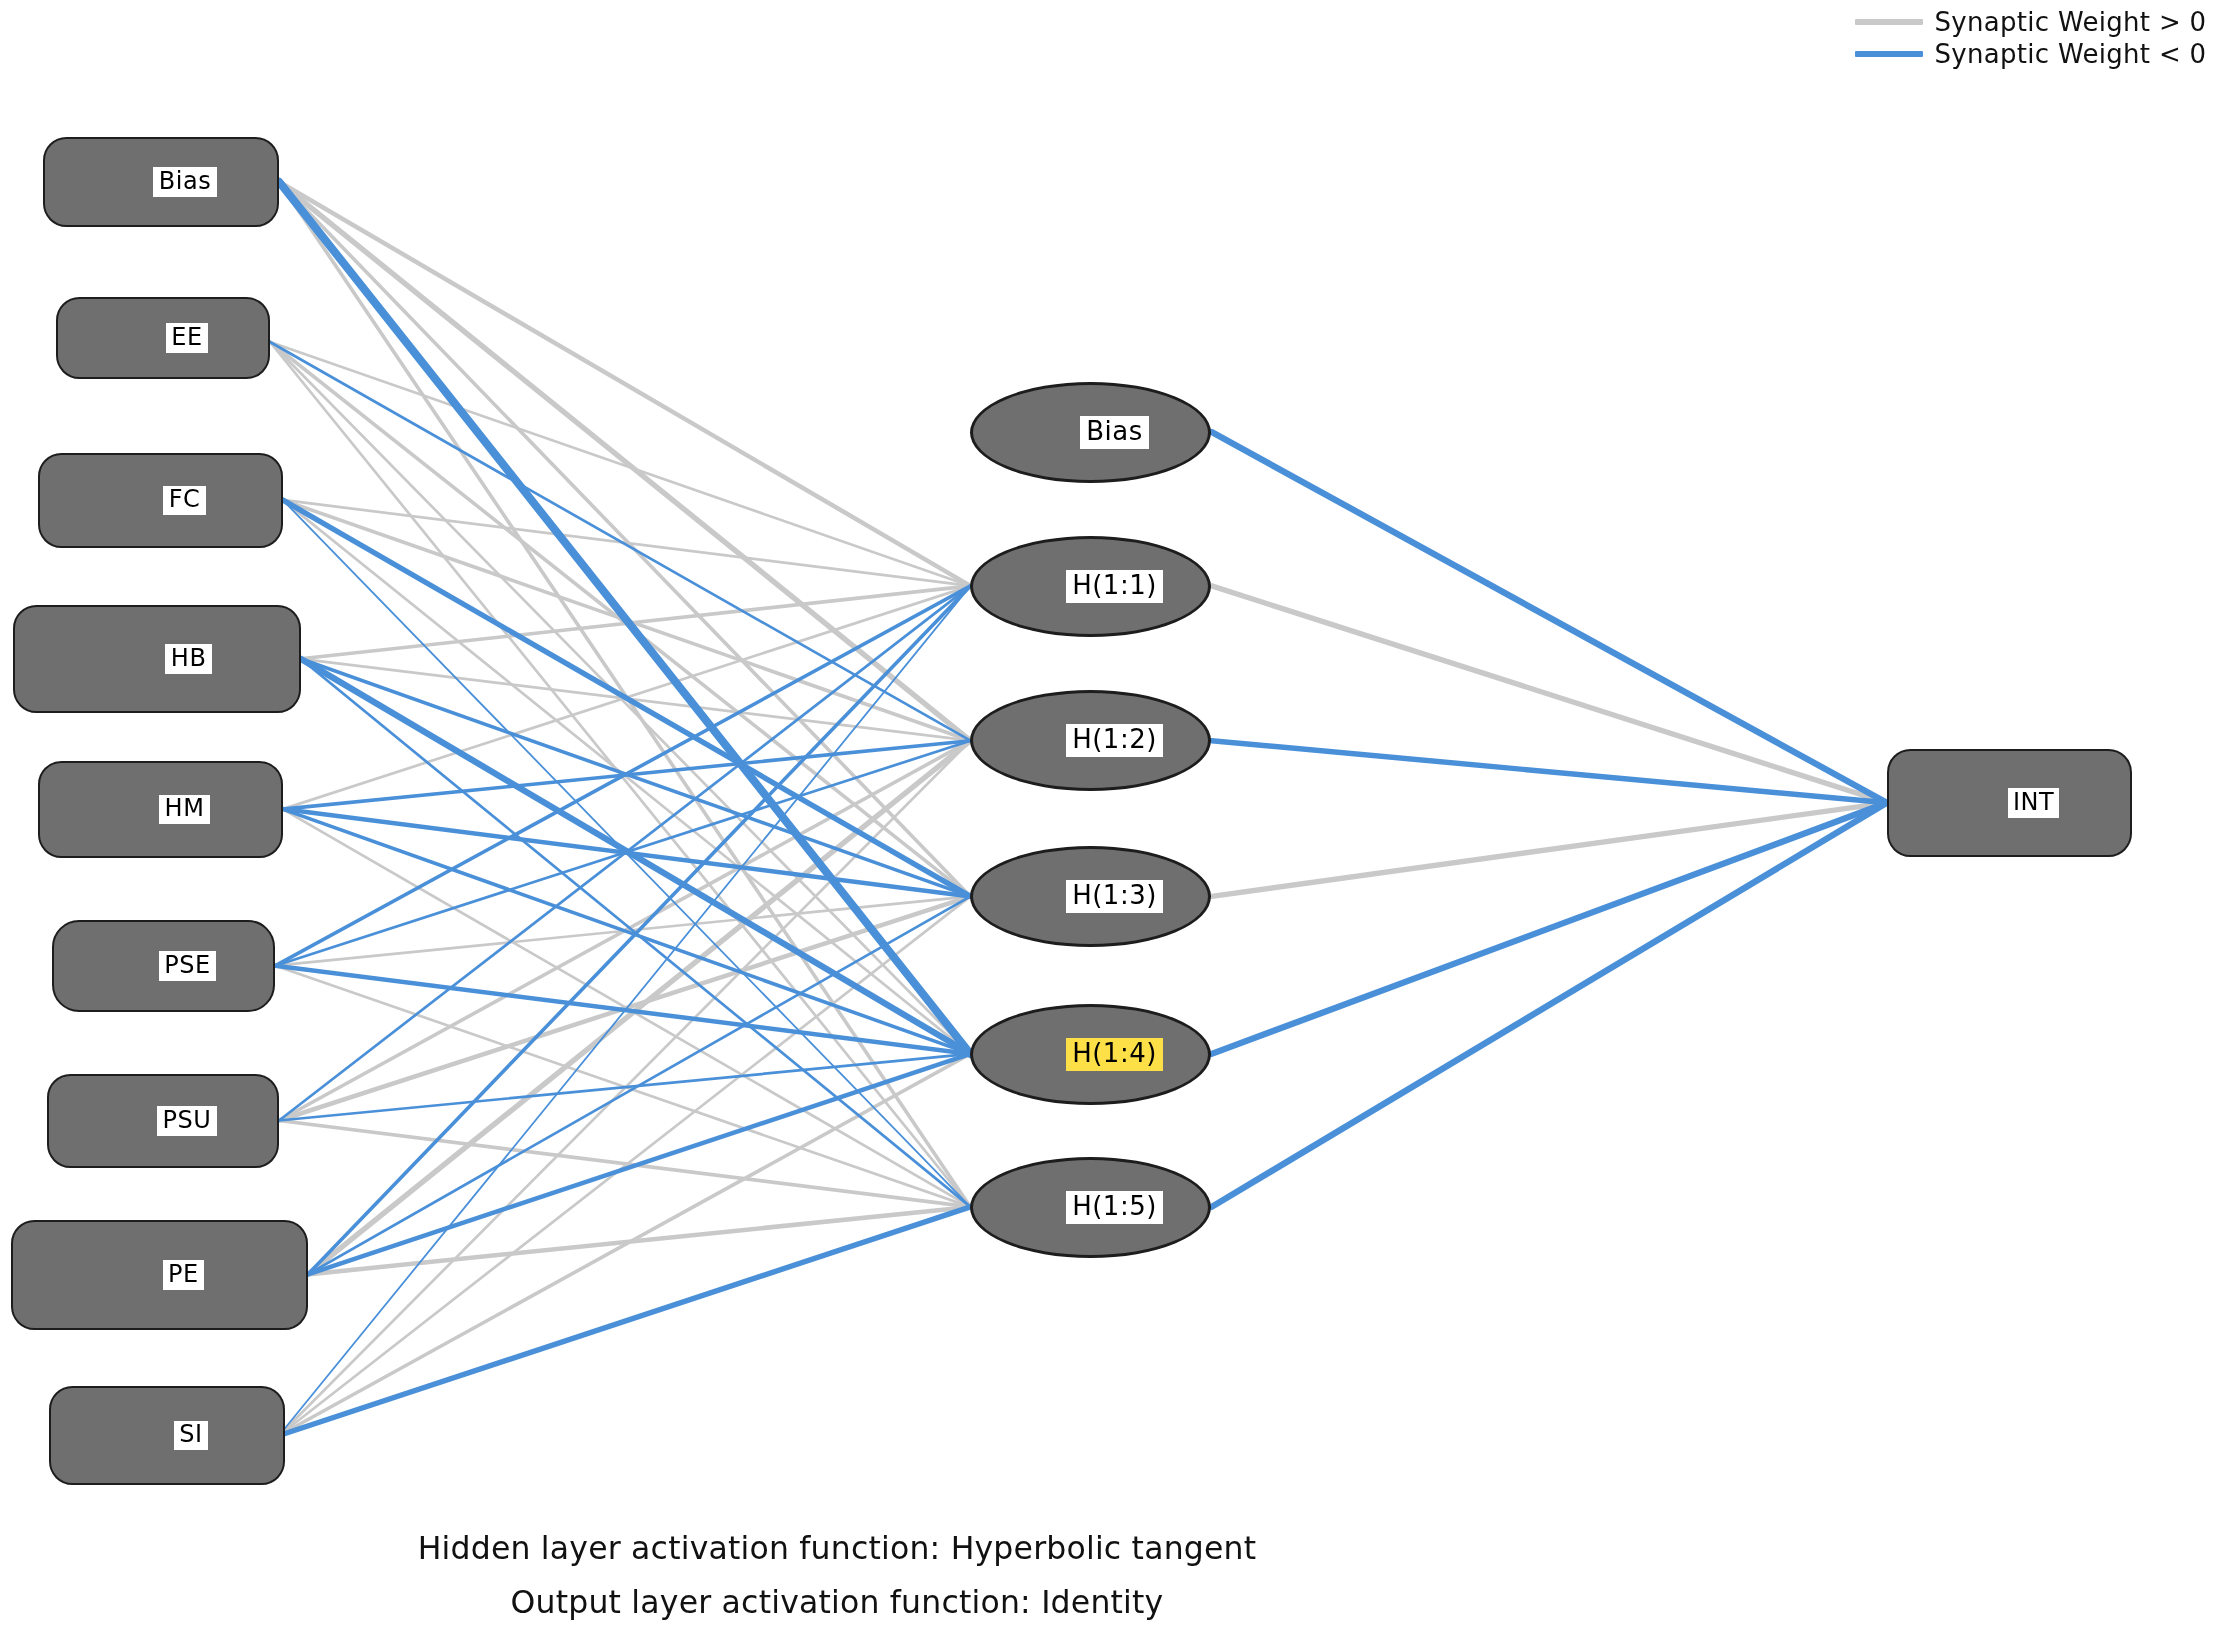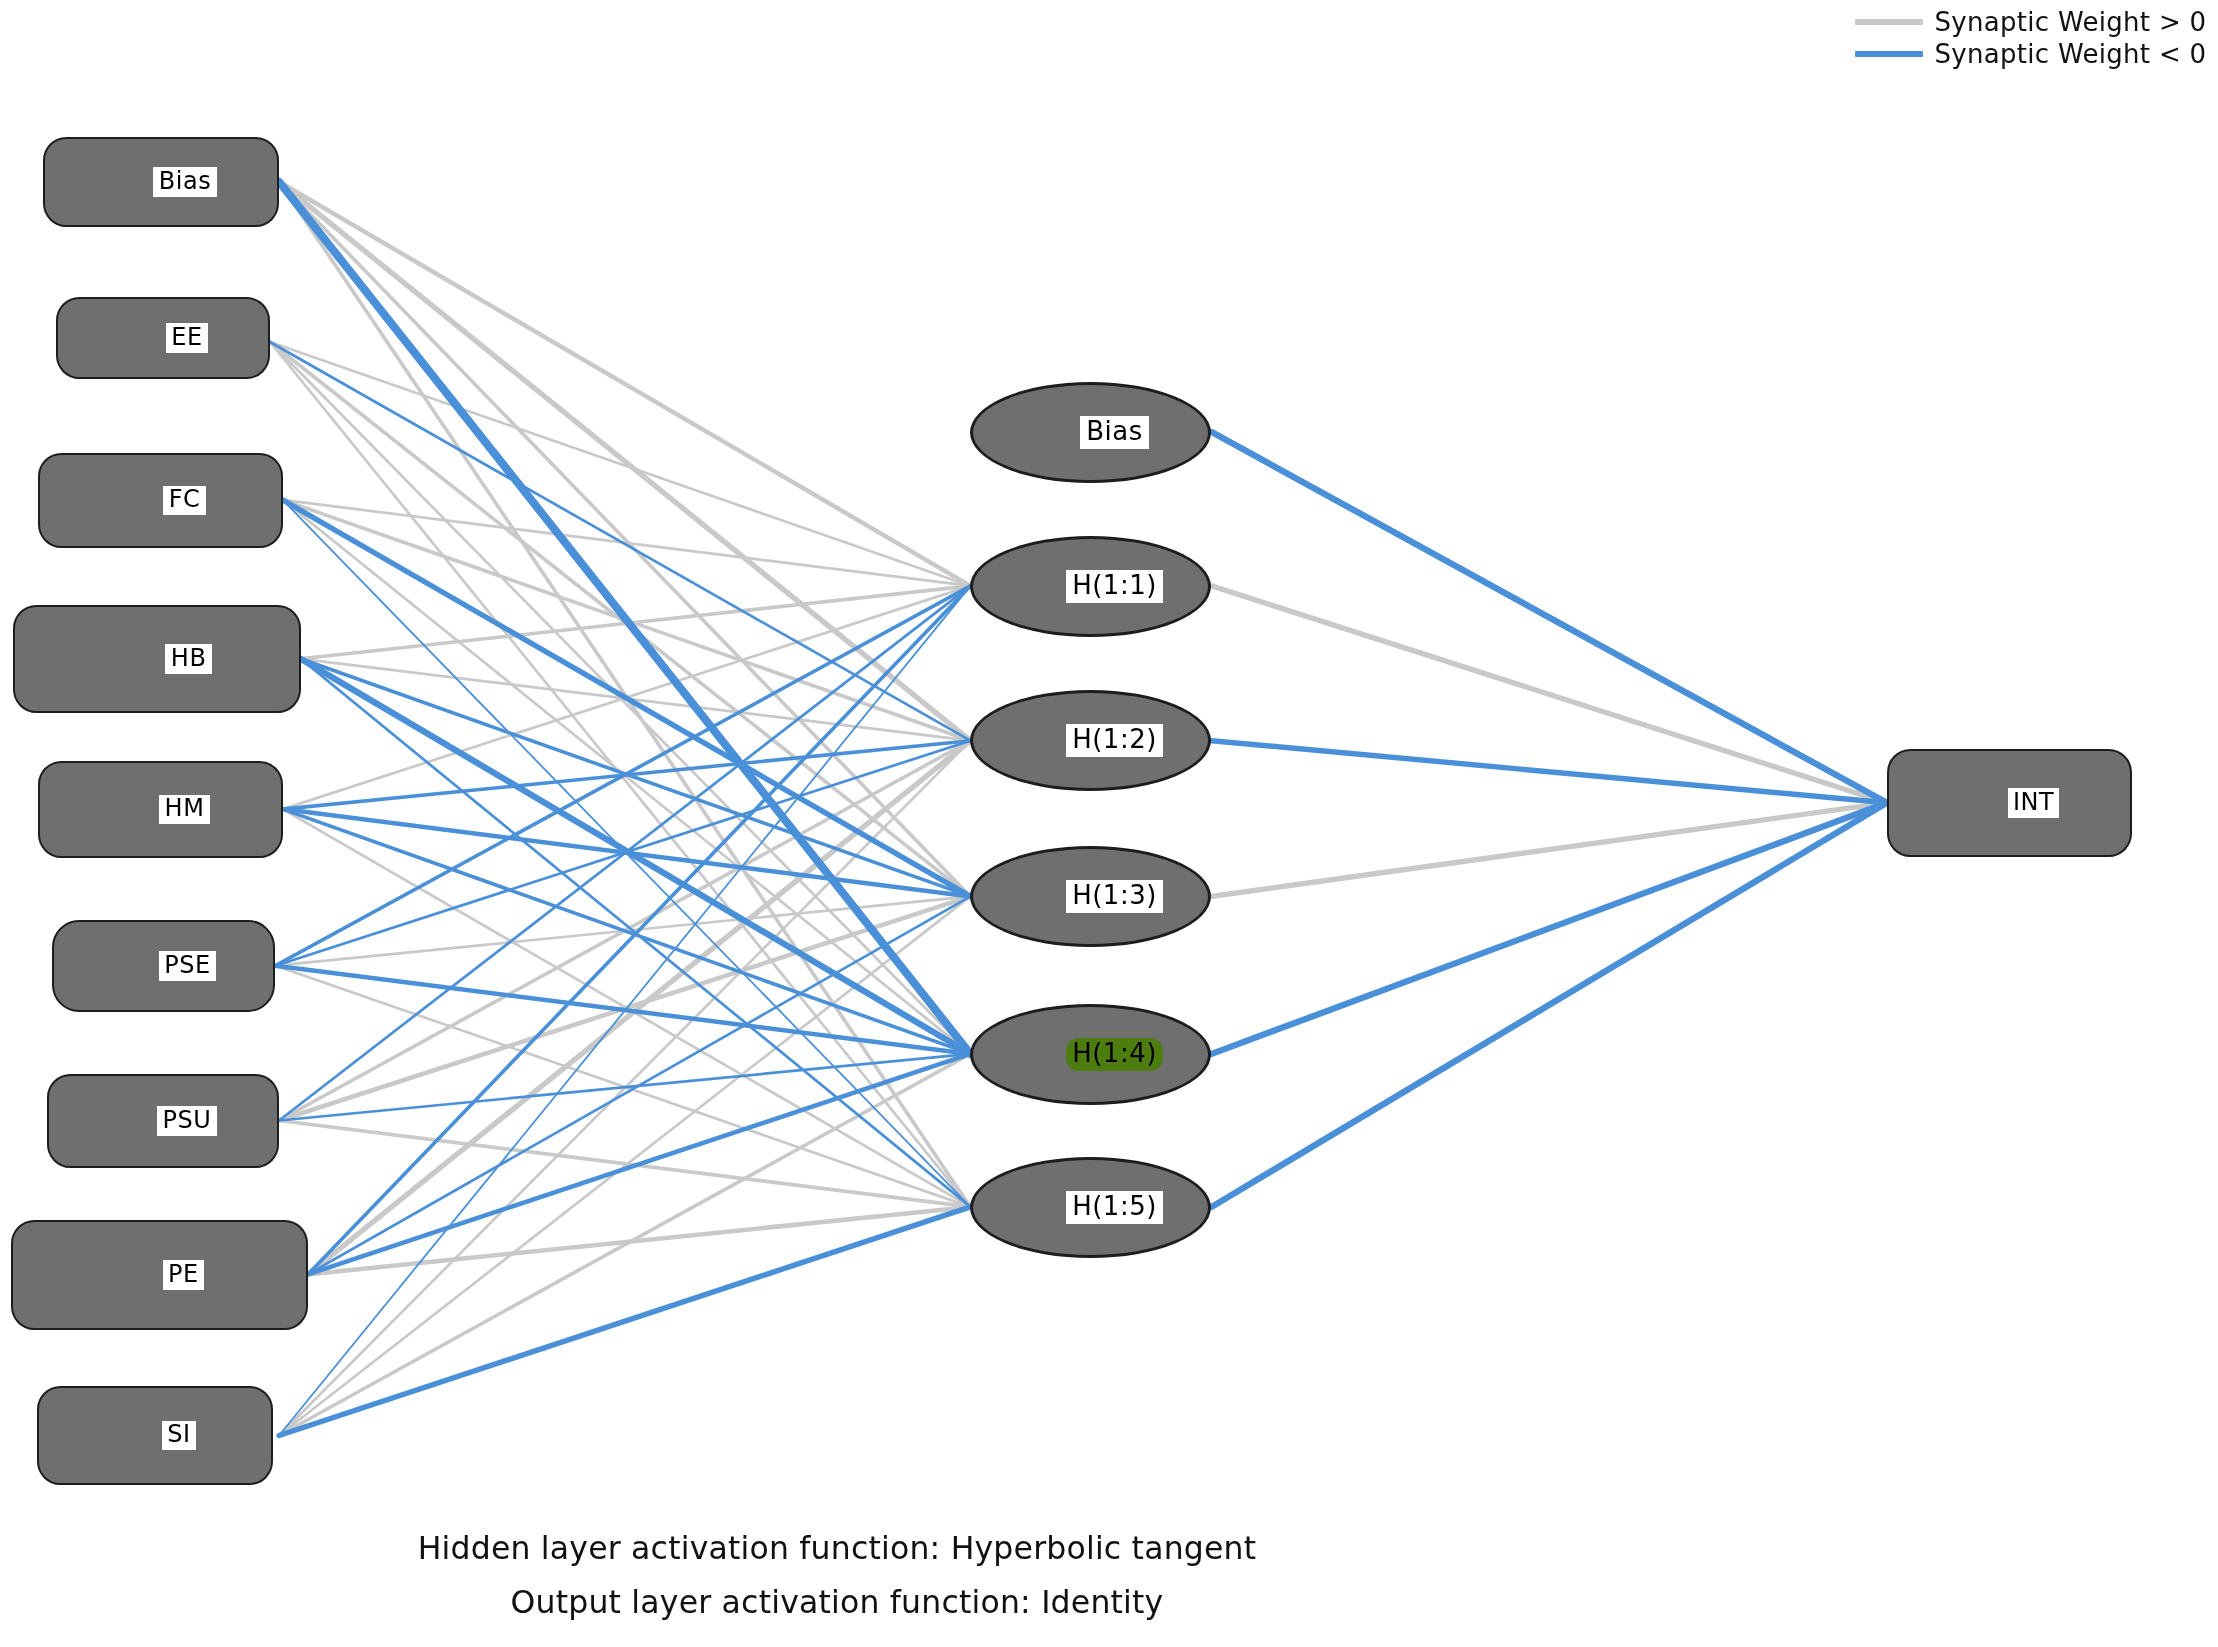--- a/index.html
+++ b/index.html
@@ -190,37 +190,37 @@
       </div>
       <div class="node rect" style="left: 52px; top: 920px; width: 223px; height: 92px; background: rgb(112, 111, 111); border-color: rgb(29, 29, 29); border-radius: 27px;">
         <span class="node-label" style="background: rgb(255, 255, 255);">PSE</span>
       </div>
       <div class="node rect" style="left: 47px; top: 1074px; width: 232px; height: 94px; background: rgb(112, 111, 111); border-color: rgb(29, 29, 29);">
         <span class="node-label" style="background: rgb(255, 255, 255);">PSU</span>
       </div>
       <div class="node rect" style="left: 10.8px; top: 1220px; width: 297px; height: 110px; background: rgb(112, 111, 111); border-color: rgb(29, 29, 29);">
         <span class="node-label" style="background: rgb(255, 255, 255);">PE</span>
       </div>
-      <div class="node rect" style="left: 37px; top: 1386px; width: 236px; height: 99px; background: rgb(112, 111, 111); border-color: rgb(29, 29, 29);">
+      <div class="node rect" style="left: 49px; top: 1386px; width: 236px; height: 99px; background: rgb(112, 111, 111); border-color: rgb(29, 29, 29);">
         <span class="node-label" style="background: rgb(255, 255, 255);">SI</span>
       </div>
       <div class="node ellipse" style="left: 970px; top: 382px; width: 241px; height: 101px; background: rgb(112, 111, 111); border-color: rgb(29, 29, 29);">
         <span class="node-label" style="background: rgb(255, 255, 255);">Bias</span>
       </div>
       <div class="node ellipse" style="left: 970px; top: 536px; width: 241px; height: 101px; background: rgb(112, 111, 111); border-color: rgb(29, 29, 29);">
         <span class="node-label" style="background: rgb(255, 255, 255);">H(1:1)</span>
       </div>
       <div class="node ellipse" style="left: 970px; top: 690px; width: 241px; height: 101px; background: rgb(112, 111, 111); border-color: rgb(29, 29, 29);">
         <span class="node-label" style="background: rgb(255, 255, 255);">H(1:2)</span>
       </div>
       <div class="node ellipse" style="left: 970px; top: 846px; width: 241px; height: 101px; background: rgb(112, 111, 111); border-color: rgb(29, 29, 29);">
         <span class="node-label" style="background: rgb(255, 255, 255);">H(1:3)</span>
       </div>
       <div class="node ellipse" style="left: 970px; top: 1004px; width: 241px; height: 101px; background: rgb(112, 111, 111); border-color: rgb(29, 29, 29);">
-        <span class="node-label" style="background: #4d7c0f; border-radius: 13px;">H(1:4)</span>
+        <span class="node-label" style="background: #fde047;">H(1:4)</span>
       </div>
       <div class="node ellipse" style="left: 970px; top: 1157px; width: 241px; height: 101px; background: rgb(112, 111, 111); border-color: rgb(29, 29, 29);">
         <span class="node-label" style="background: rgb(255, 255, 255);">H(1:5)</span>
       </div>
       <div class="node rect" style="left: 1887px; top: 749px; width: 245px; height: 108px; background: rgb(112, 111, 111); border-color: rgb(29, 29, 29);">
         <span class="node-label" style="background: rgb(255, 255, 255);">INT</span>
       </div>
     </div>
 
   <div id="legend">

